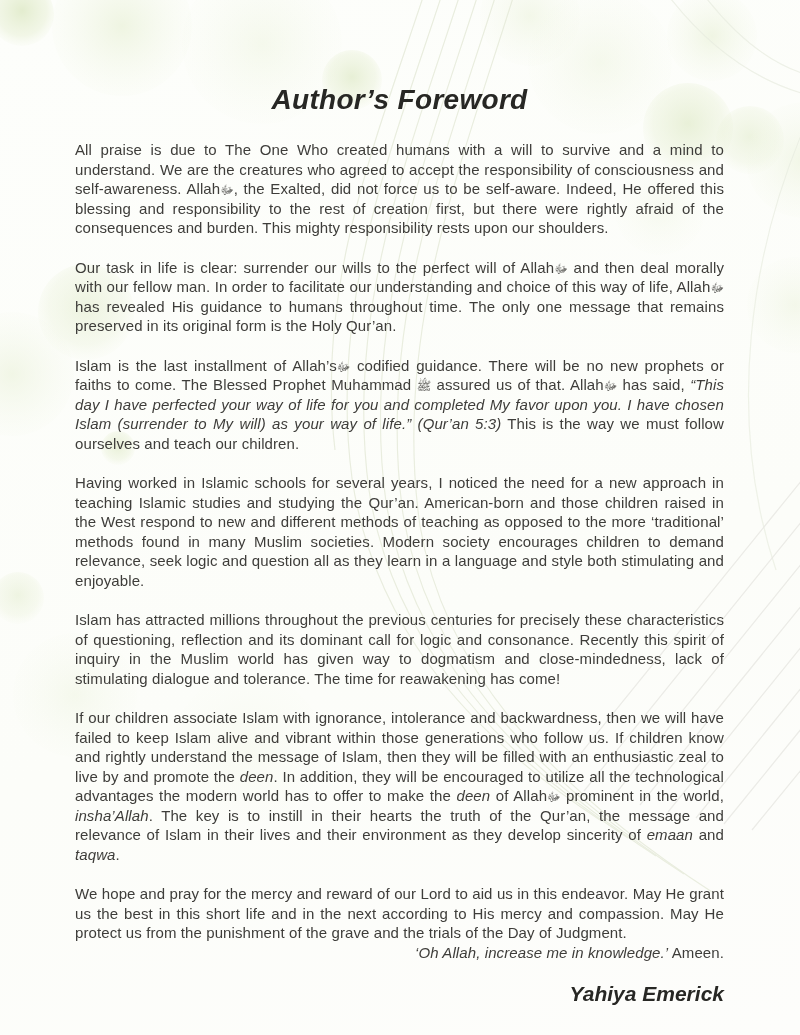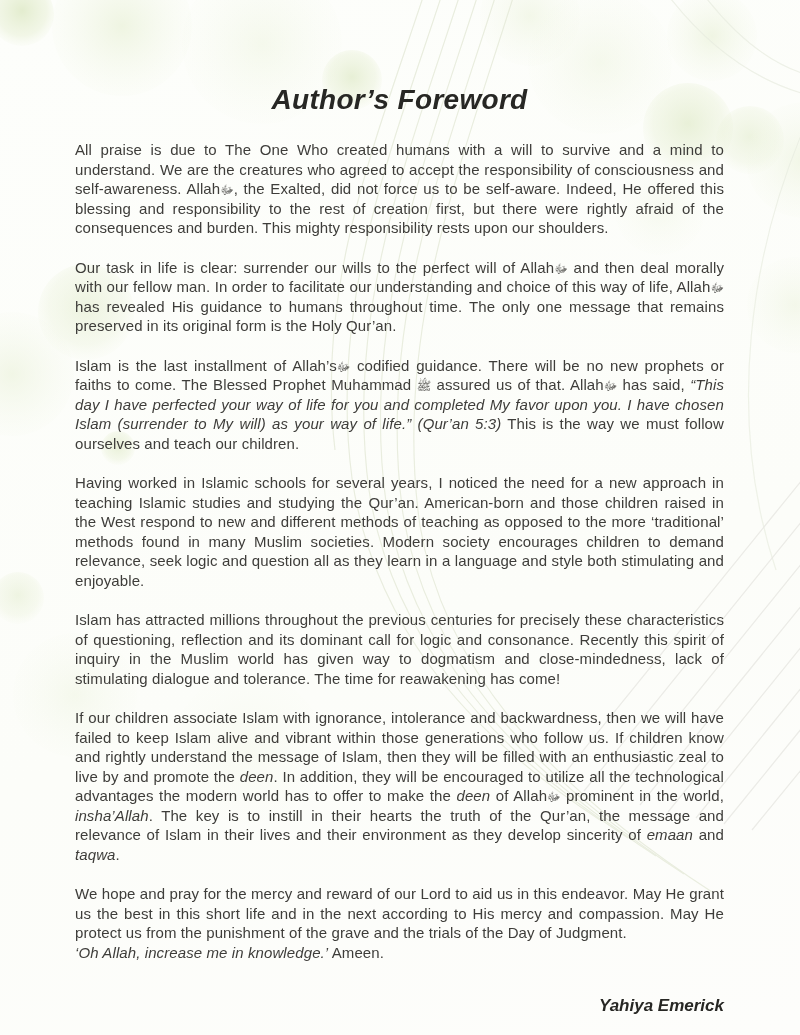--- a/index.html
+++ b/index.html
@@ -38,32 +38,32 @@
     font-family: "Liberation Sans", sans-serif;
   }
   .para {
     margin: 0 0 20px 0;
     font-size: 15px;
     line-height: 19.5px;
     text-align: justify;
     letter-spacing: 0.1px;
   }
   .para.no-gap { margin-bottom: 0; }
-  .para.center { text-align: left; }
+  .para.center { text-align: right; }
   .seg-normal { font-style: normal; margin-top: 21px; }
   .seg-italic { font-style: italic; }
   .seg-symbol {
     font-size: 12px;
     line-height: 1;
     font-family: "DejaVu Sans", sans-serif;
   }
   .signature {
-    margin-top: 34px;
+    margin-top: 20px;
     text-align: right;
-    font-size: 17px;
+    font-size: 21px;
     font-weight: bold;
     font-style: italic;
     color: var(--title-color, #272724);
   }
 </style>
 </head>
 <body>
 
 <div class="page">
 

